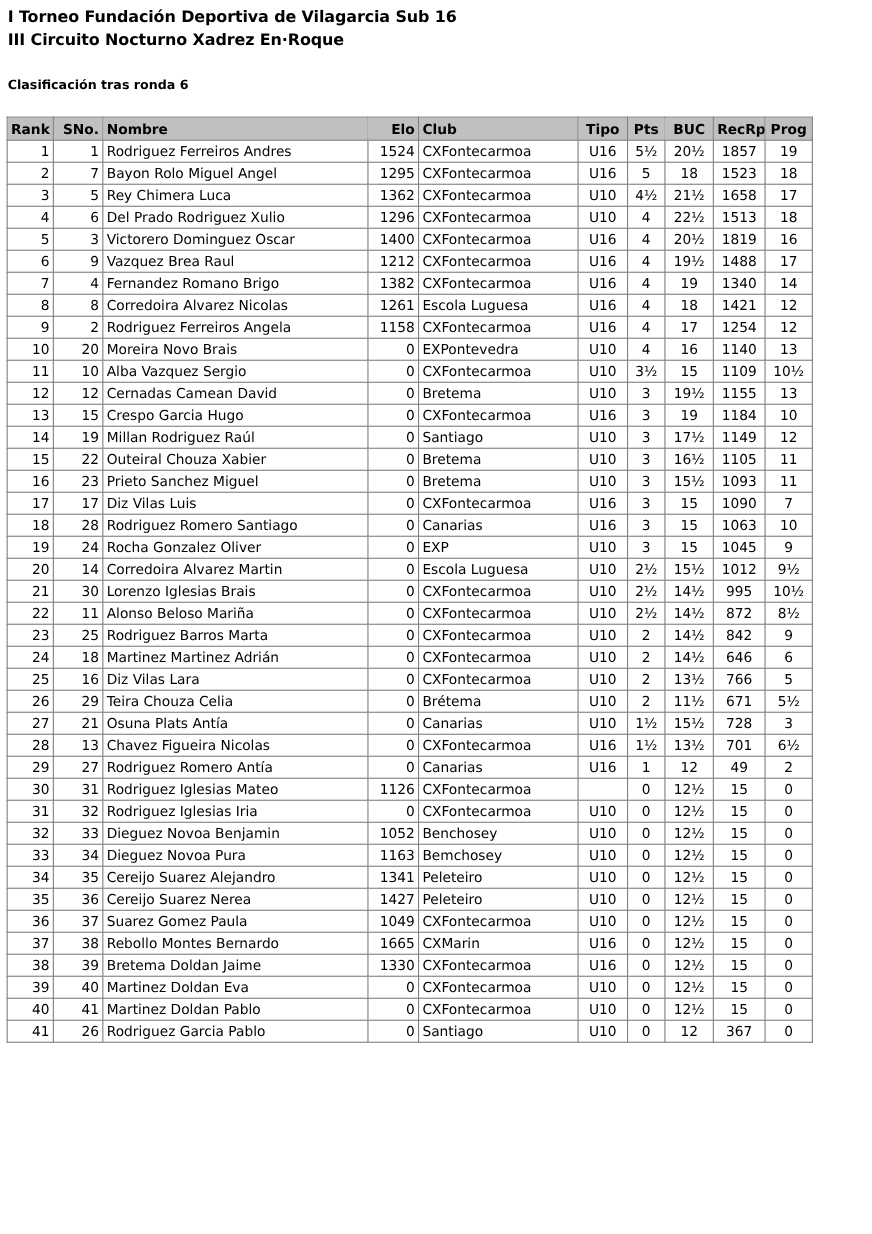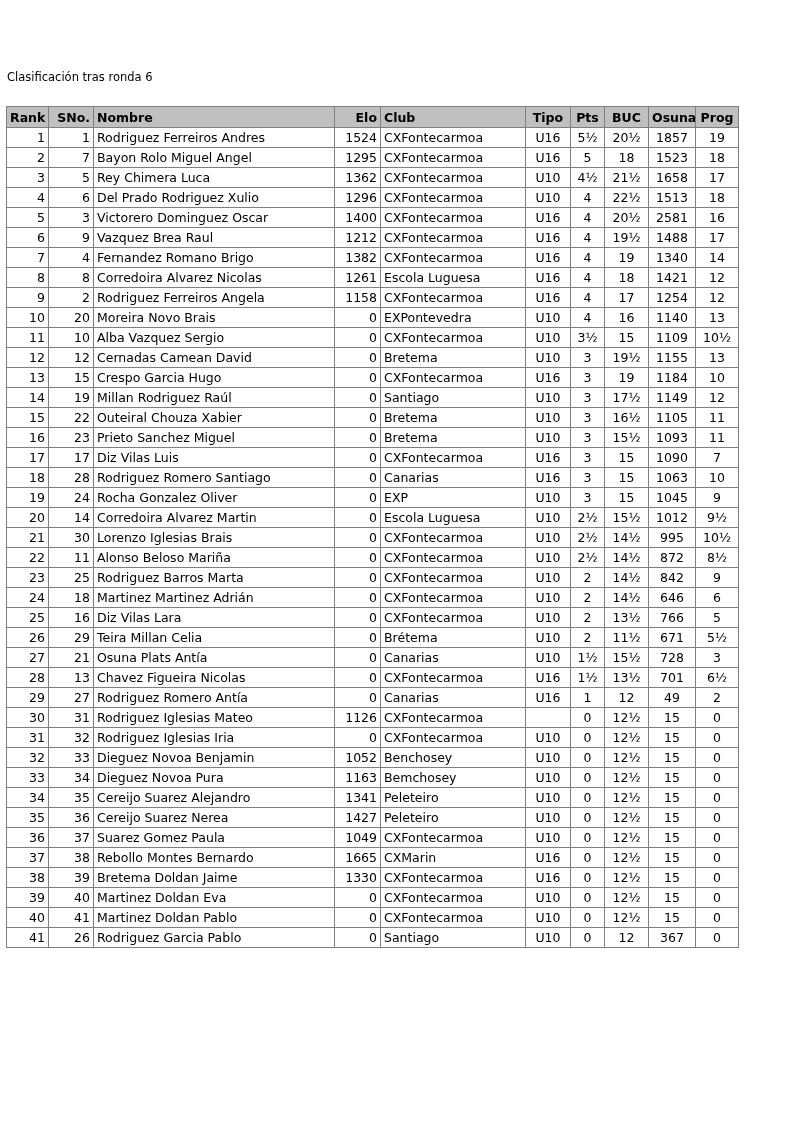--- a/index.html
+++ b/index.html
@@ -33,21 +33,21 @@
     color: #000000;
     line-height: 21px;
     white-space: nowrap;
     letter-spacing: -0.1px;
   }
   .subtitle {
     position: absolute;
     left: 7px;
     top: 70px;
     font-size: 11.5px;
-    font-weight: normal;
+    font-weight: bold;
     color: #000000;
     white-space: nowrap;
     text-align: center;
   }
 
   
   .table-wrap {
     position: absolute;
     left: 6px;
     top: 106px;
@@ -95,20 +95,24 @@
   
   .ta-r { text-align: right; }
   .ta-l { text-align: left; }
   .ta-c { text-align: center; }
 </style>
 </head>
 <body>
 
 <div class="page">
 
+  <div class="titles">
+    <div class="title-line">I Torneo Fundación Deportiva de Vilagarcia Sub 16</div>
+    <div class="title-line">III Circuito Nocturno Xadrez En·Roque</div>
+  </div>
 
   <div class="subtitle">Clasificación tras ronda 6</div>
 
   <div class="table-wrap">
     <table class="standings">
       <colgroup>
         <col class="c-rank">
           <col class="c-sno">
           <col class="c-nombre">
           <col class="c-elo">
@@ -122,21 +126,21 @@
       <thead>
         <tr id="header-row">
             <th class="ta-r">Rank</th>
             <th class="ta-r">SNo.</th>
             <th class="ta-l">Nombre</th>
             <th class="ta-r">Elo</th>
             <th class="ta-l">Club</th>
             <th class="ta-c">Tipo</th>
             <th class="ta-c">Pts</th>
             <th class="ta-c">BUC</th>
-            <th class="ta-c">Osuna</th>
+            <th class="ta-c">RecRp</th>
             <th class="ta-c">Prog</th>
           </tr>
       </thead>
       <tbody id="table-body">
           <tr>
             <td class="ta-r">1</td>
             <td class="ta-r">1</td>
             <td class="ta-l">Rodriguez Ferreiros Andres</td>
             <td class="ta-r">1524</td>
             <td class="ta-l">CXFontecarmoa</td>
@@ -184,21 +188,21 @@
           </tr>
           <tr>
             <td class="ta-r">5</td>
             <td class="ta-r">3</td>
             <td class="ta-l">Victorero Dominguez Oscar</td>
             <td class="ta-r">1400</td>
             <td class="ta-l">CXFontecarmoa</td>
             <td class="ta-c">U16</td>
             <td class="ta-c">4</td>
             <td class="ta-c">20½</td>
-            <td class="ta-c">2581</td>
+            <td class="ta-c">1819</td>
             <td class="ta-c">16</td>
           </tr>
           <tr>
             <td class="ta-r">6</td>
             <td class="ta-r">9</td>
             <td class="ta-l">Vazquez Brea Raul</td>
             <td class="ta-r">1212</td>
             <td class="ta-l">CXFontecarmoa</td>
             <td class="ta-c">U16</td>
             <td class="ta-c">4</td>
@@ -430,21 +434,21 @@
             <td class="ta-l">CXFontecarmoa</td>
             <td class="ta-c">U10</td>
             <td class="ta-c">2</td>
             <td class="ta-c">13½</td>
             <td class="ta-c">766</td>
             <td class="ta-c">5</td>
           </tr>
           <tr>
             <td class="ta-r">26</td>
             <td class="ta-r">29</td>
-            <td class="ta-l">Teira Millan Celia</td>
+            <td class="ta-l">Teira Chouza Celia</td>
             <td class="ta-r">0</td>
             <td class="ta-l">Brétema</td>
             <td class="ta-c">U10</td>
             <td class="ta-c">2</td>
             <td class="ta-c">11½</td>
             <td class="ta-c">671</td>
             <td class="ta-c">5½</td>
           </tr>
           <tr>
             <td class="ta-r">27</td>

